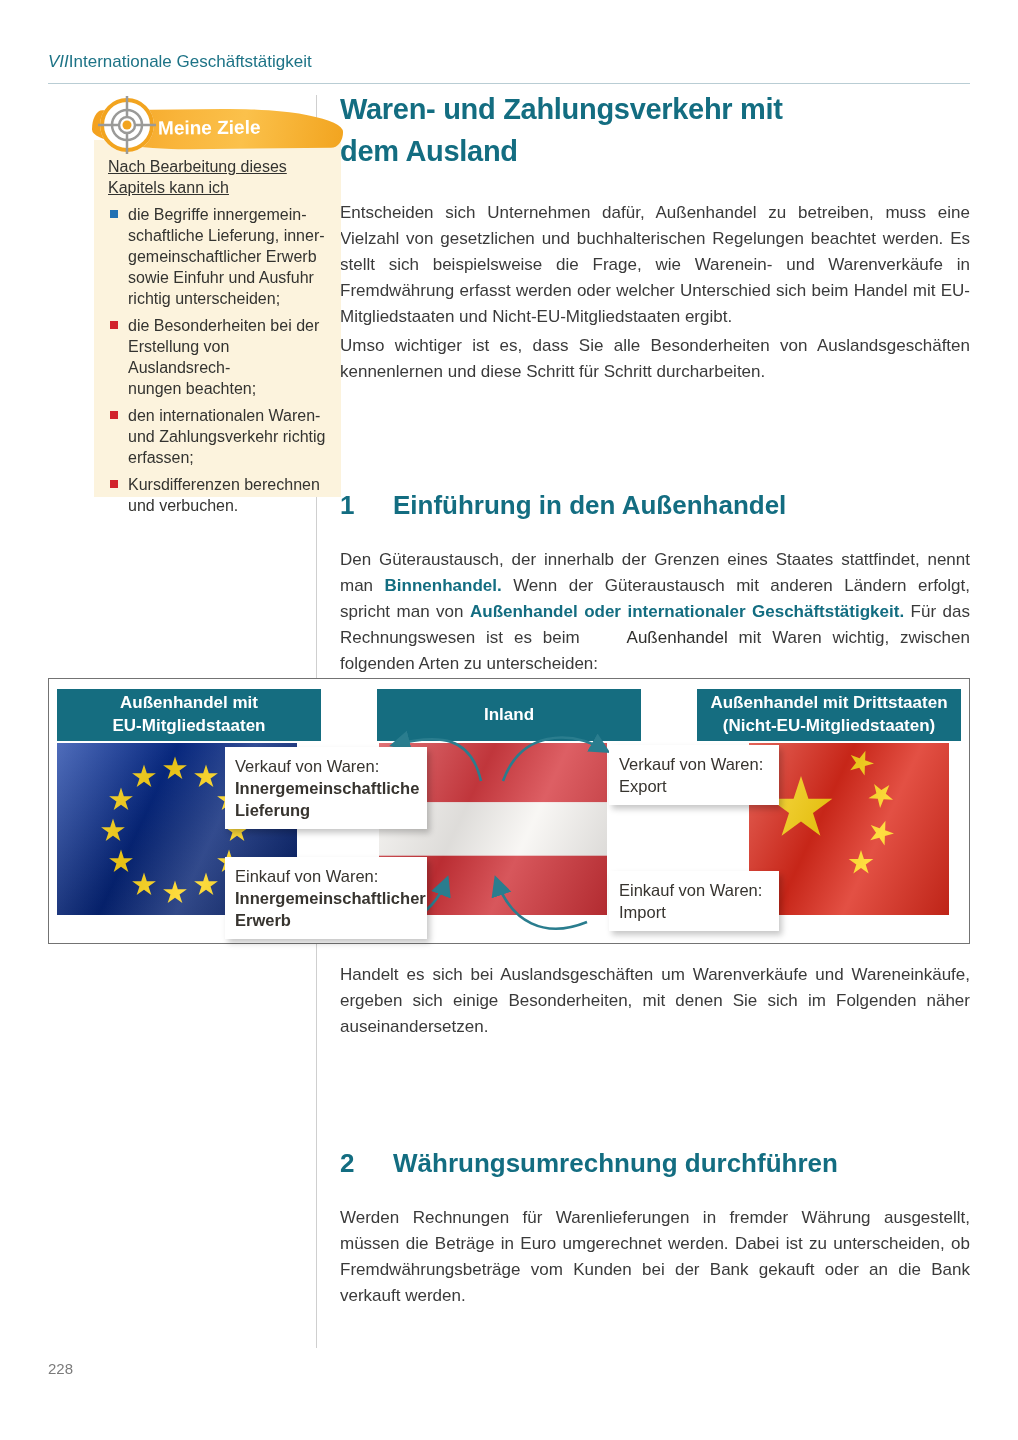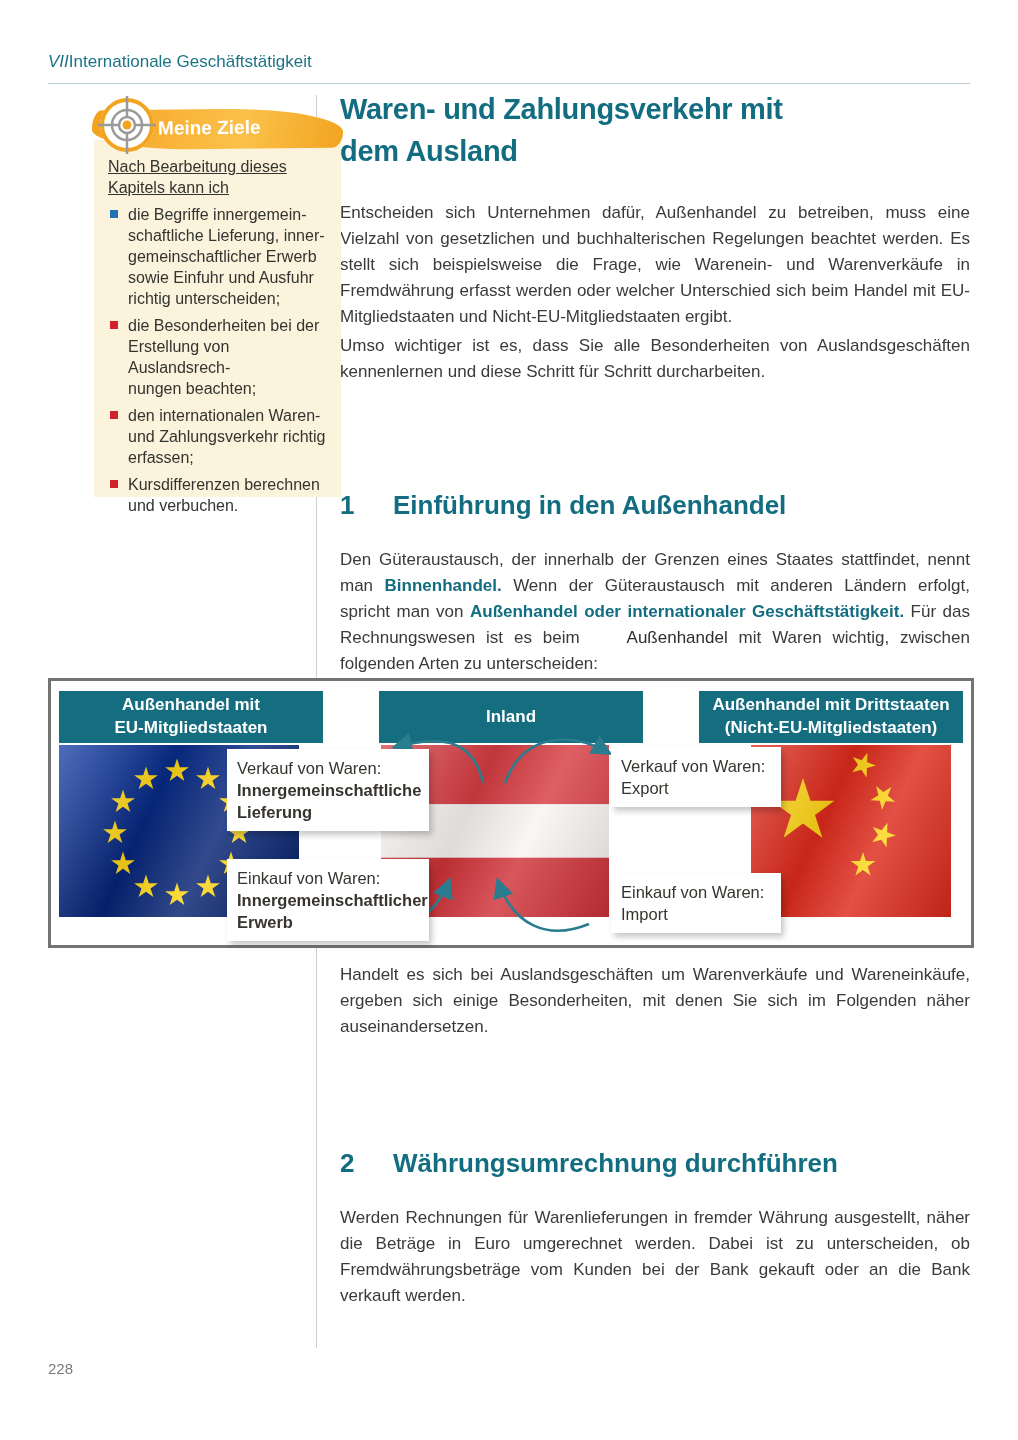--- a/index.html
+++ b/index.html
@@ -40,21 +40,21 @@
   .p-section2{top:1205px;}
   .section-heading{position:absolute;left:340px;width:630px;font-size:26px;font-weight:bold;color:#136d81;}
   .h-sec1{top:490px;}
   .h-sec2{top:1148px;}
   .section-heading .sec-num{display:inline-block;width:53px;}
   .bold-teal{font-weight:bold;color:#136d81;}
   .bold-dark{font-weight:normal;color:#2e2e2c;margin-left:36px;}
 
   
   .diagram{position:absolute;left:48px;top:678px;width:920px;height:264px;background:#fff;
-     border:3px solid #737373;z-index:2;}
+     border:1px solid #737373;z-index:2;}
   .dg-header{position:absolute;top:10px;height:52px;width:264px;background:#156d80;color:#fff;
      font-size:17px;font-weight:bold;line-height:1.35;display:flex;align-items:center;justify-content:center;
      text-align:center;}
   .dg-h-eu{left:8px;}
   .dg-h-inland{left:328px;}
   .dg-h-third{left:648px;}
   .flag{position:absolute;top:64px;height:172px;}
   .flag::after{content:"";position:absolute;inset:0;
      background:linear-gradient(115deg,rgba(255,255,255,.28) 0%,rgba(0,0,0,.10) 38%,rgba(255,255,255,.18) 62%,rgba(0,0,0,.14) 100%);}
   .flag-eu{left:8px;width:240px;}
@@ -229,17 +229,17 @@
       <div class="preline">Import</div>
     </div>
   </div>
 
   <p class="para p-after-diagram" style="margin:0;">Handelt es sich bei Auslandsgeschäften um Warenverkäufe und Wareneinkäufe, ergeben sich einige Besonderheiten, mit denen Sie sich im Folgenden näher auseinandersetzen.</p>
 
   <div class="section-heading h-sec2">
     <span class="sec-num">2</span><span>Währungsumrechnung durchführen</span>
   </div>
 
-  <p class="para p-section2" style="margin:0;">Werden Rechnungen für Warenlieferungen in fremder Währung ausgestellt, näher die Beträge in Euro umgerechnet werden. Dabei ist zu unterscheiden, ob Fremdwährungsbeträge vom Kunden bei der Bank gekauft oder an die Bank verkauft werden.</p>
+  <p class="para p-section2" style="margin:0;">Werden Rechnungen für Warenlieferungen in fremder Währung ausgestellt, müssen die Beträge in Euro umgerechnet werden. Dabei ist zu unterscheiden, ob Fremdwährungsbeträge vom Kunden bei der Bank gekauft oder an die Bank verkauft werden.</p>
 
   <div class="page-number">228</div>
 
 </div>
 
 </body></html>

